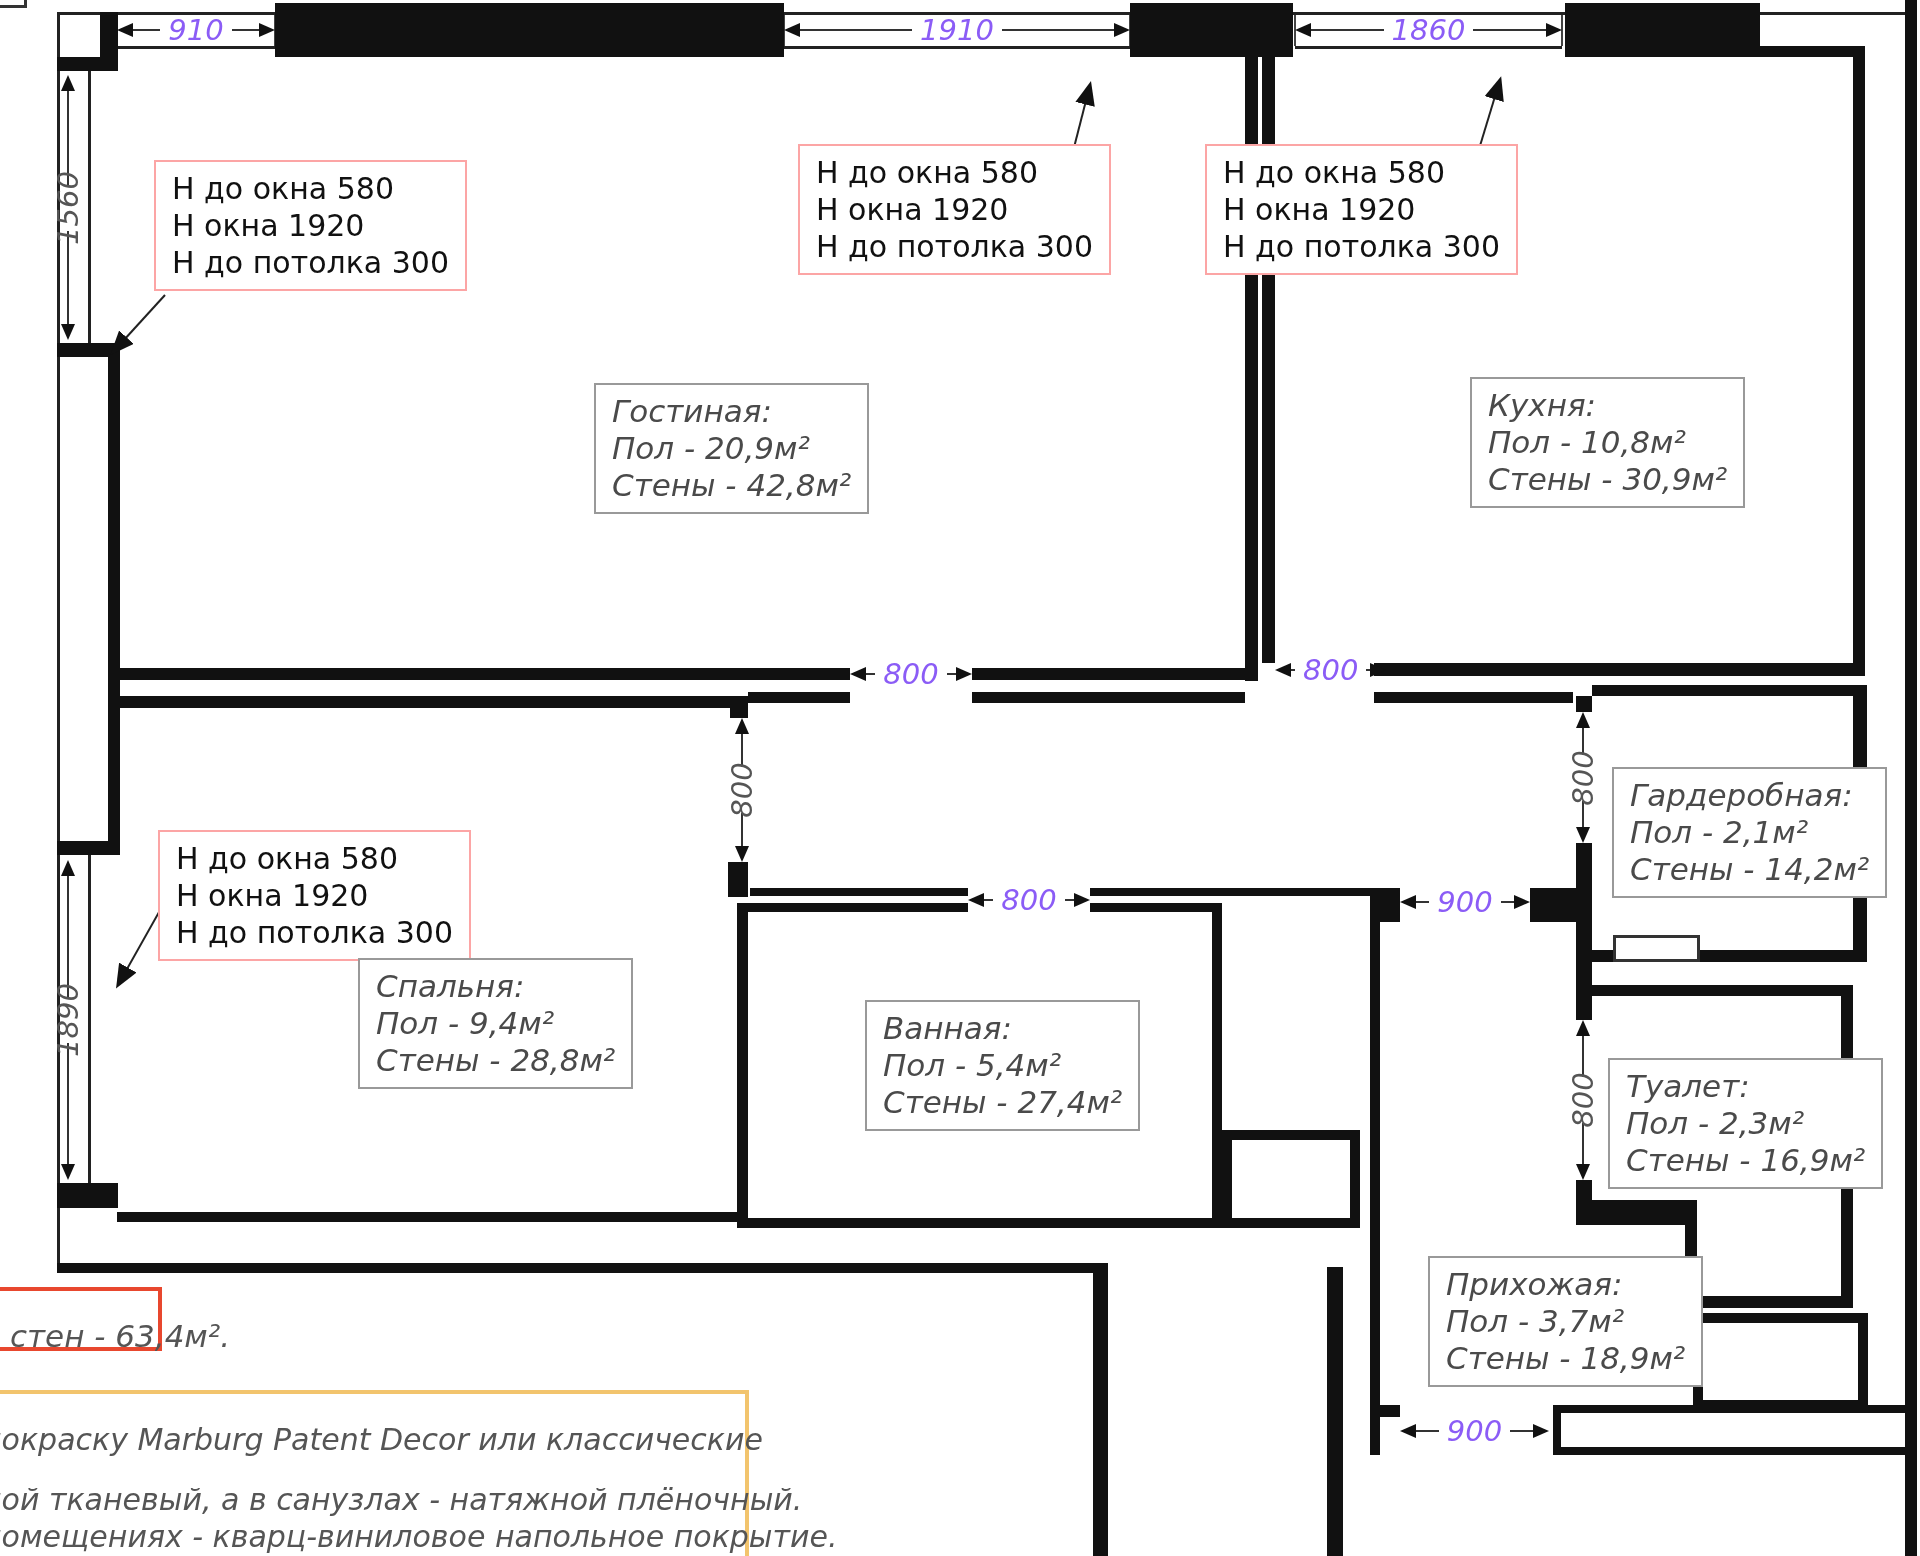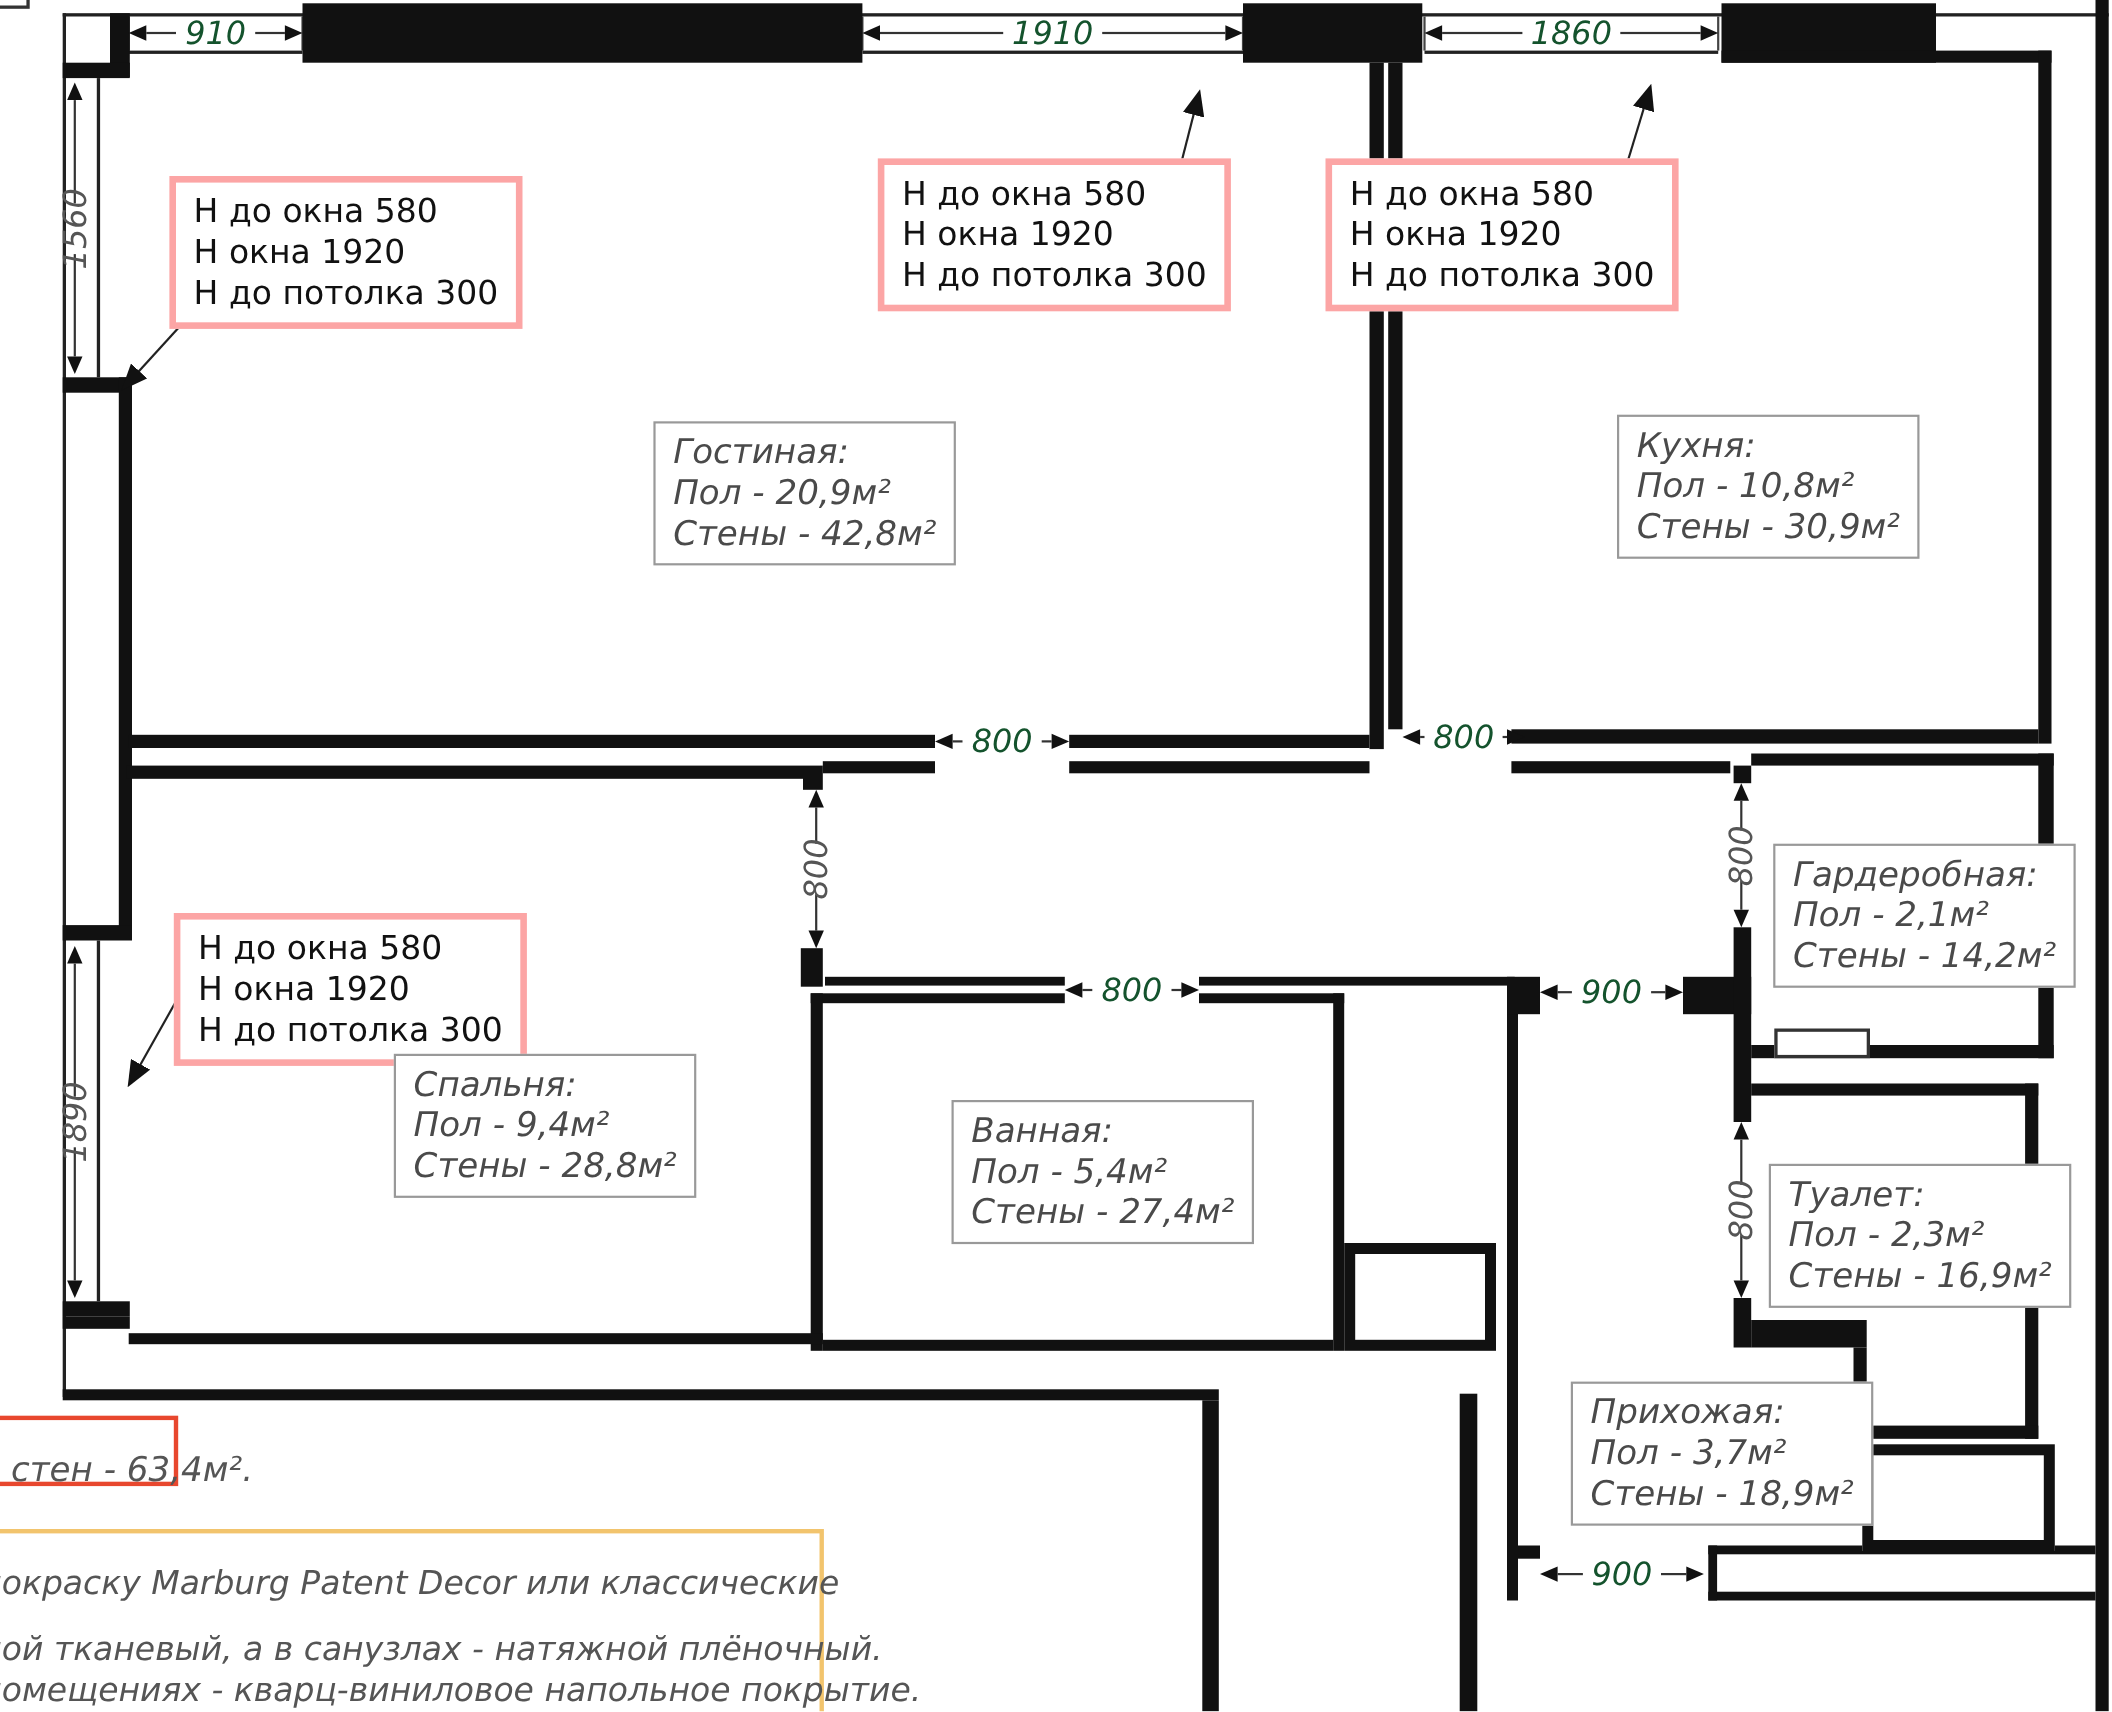--- a/index.html
+++ b/index.html
@@ -9,31 +9,31 @@
   .wline{position:absolute;background:#222;}
   .tick{position:absolute;background:#444;}
   .orect{position:absolute;background:#fff;border:10px solid #111;box-sizing:border-box;}
   .trect{position:absolute;background:#fff;border:3px solid #333;box-sizing:border-box;}
 
   
   .dim-h{position:absolute;display:flex;align-items:center;height:32px;}
   .dim-v{position:absolute;display:flex;flex-direction:column;align-items:center;width:32px;}
   .dline{flex:1;height:2px;background:#333;min-width:4px;}
   .dlinev{flex:1;width:2px;background:#333;min-height:4px;}
-  .dtext{font-style:italic;font-size:29px;color:#14532d;margin:0 8px;white-space:nowrap;line-height:32px;}
+  .dtext{font-style:italic;font-size:29px;color:#8b5cf6;margin:0 8px;white-space:nowrap;line-height:32px;}
   .dtextv{font-style:italic;font-size:29px;color:#555;margin:6px 0;white-space:nowrap;
           transform:rotate(-90deg);}
   .ah{width:0;height:0;border-style:solid;flex:0 0 auto;}
   .ah-l{border-width:7px 16px 7px 0;border-color:transparent #111 transparent transparent;}
   .ah-r{border-width:7px 0 7px 16px;border-color:transparent transparent transparent #111;}
   .ah-u{border-width:0 7px 16px 7px;border-color:transparent transparent #111 transparent;}
   .ah-d{border-width:16px 7px 0 7px;border-color:#111 transparent transparent transparent;}
 
   
-  .note-box{position:absolute;background:#fff;border:6px solid #fca5a5;padding:8px 16px;
+  .note-box{position:absolute;background:#fff;border:2px solid #fca5a5;padding:8px 16px;
             font-size:30px;line-height:37px;color:#111;white-space:nowrap;z-index:5;}
   
   .room-label{position:absolute;background:#fff;border:2px solid #999;padding:8px 16px;
             font-size:31px;line-height:37px;color:#4a4a4a;font-style:italic;white-space:nowrap;z-index:5;}
 
   .red-box{position:absolute;left:-40px;top:1287px;width:202px;height:64px;
            border:4px solid #e8472e;background:#fff;box-sizing:border-box;z-index:6;}
   .red-box div{position:absolute;left:46px;top:10px;font-size:31px;font-style:italic;color:#555;white-space:nowrap;margin-top:17px;}
   .yellow-box{position:absolute;left:-30px;top:1390px;width:779px;height:230px;
            border:4px solid #f2c46d;background:#fff;box-sizing:border-box;z-index:6;}

